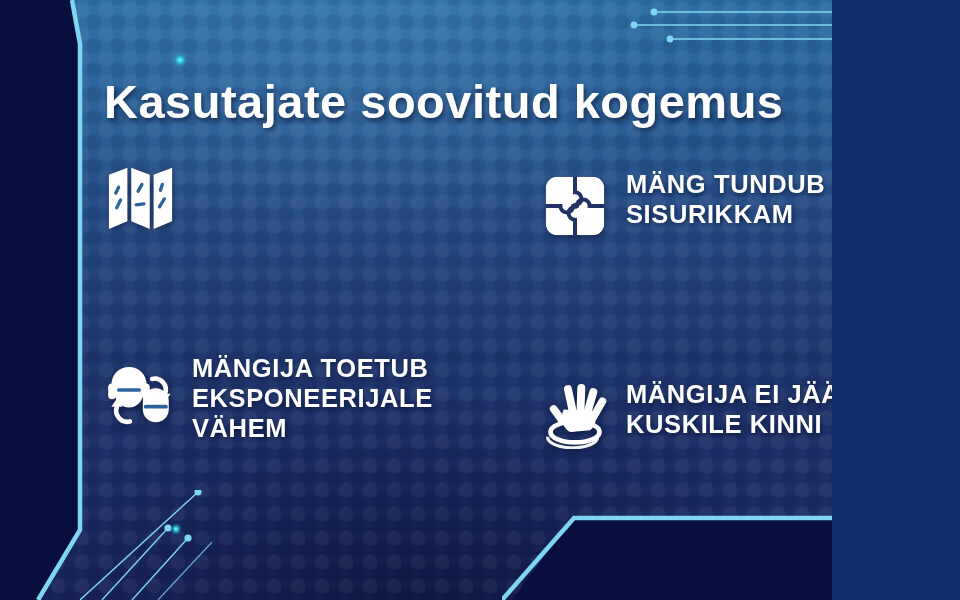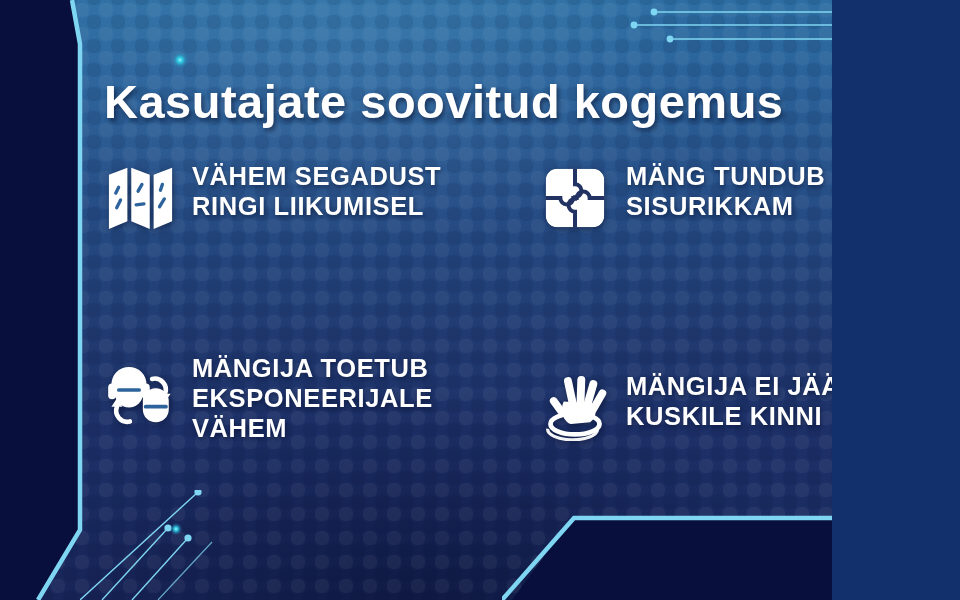--- a/index.html
+++ b/index.html
@@ -126,23 +126,23 @@
     line-height:1.17;
     letter-spacing:0.6px;
     text-transform:uppercase;
     text-shadow:1px 2px 4px rgba(3,10,35,0.5);
     padding-top:2px;
     max-width:330px;
   }
 
   
   .cell-1 { margin-left:0;  margin-top:0; }
-  .cell-2 { margin-left:22px; }
+  .cell-2 { margin-left:22px; margin-top:8px; }
   .cell-3 { margin-left:0;  margin-top:12px; }
-  .cell-4 { margin-left:22px; margin-top:30px; }
+  .cell-4 { margin-left:22px; margin-top:38px; }
 </style>
 </head>
 <body>
 
 <div id="slide">
 
   <div class="glow-wash"></div>
   <div class="dots"></div>
   <div class="dots2"></div>
 
@@ -195,21 +195,20 @@
           <g stroke="#2d639c" stroke-width="3.4" stroke-linecap="round" fill="none">
             <line x1="10" y1="33" x2="13" y2="27"></line>
             <line x1="11" y1="48" x2="15" y2="40"></line>
             <line x1="33" y1="31" x2="37" y2="24"></line>
             <line x1="31" y1="45" x2="39" y2="44"></line>
             <line x1="56" y1="30" x2="58" y2="24"></line>
             <line x1="55" y1="47" x2="60" y2="39"></line>
           </g>
         </svg>
       </div>
-      <div class="ftext">VÄHEM SEGADUST RINGI LIIKUMISEL</div>
     </div>
 
     <div class="feature cell-2">
       <div class="ficon">
         <svg viewBox="0 0 72 72" width="62" height="62">
           <defs>
             <clipPath id="pzclip">
               <rect x="2" y="2" width="68" height="68" rx="13" ry="13"></rect>
             </clipPath>
           </defs>

